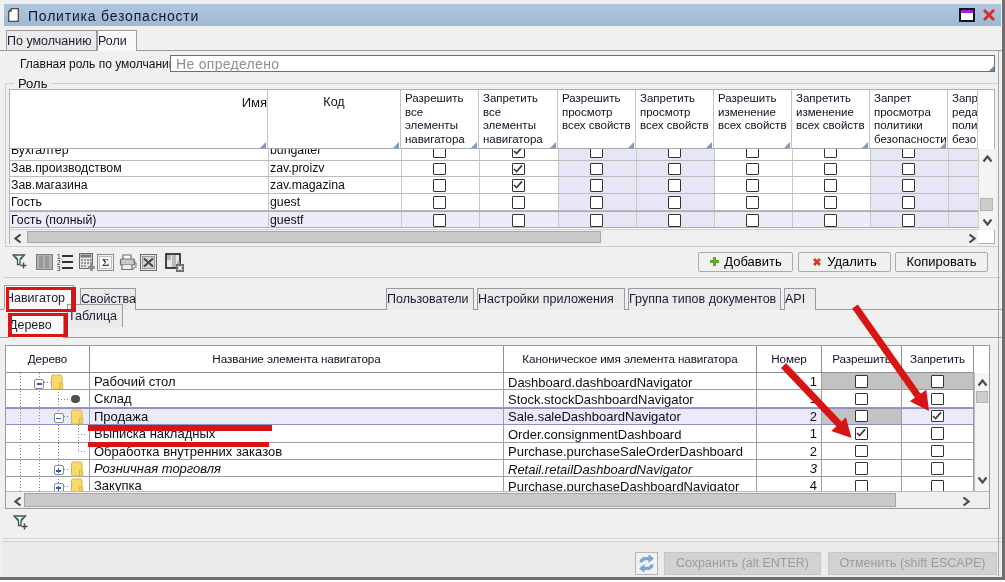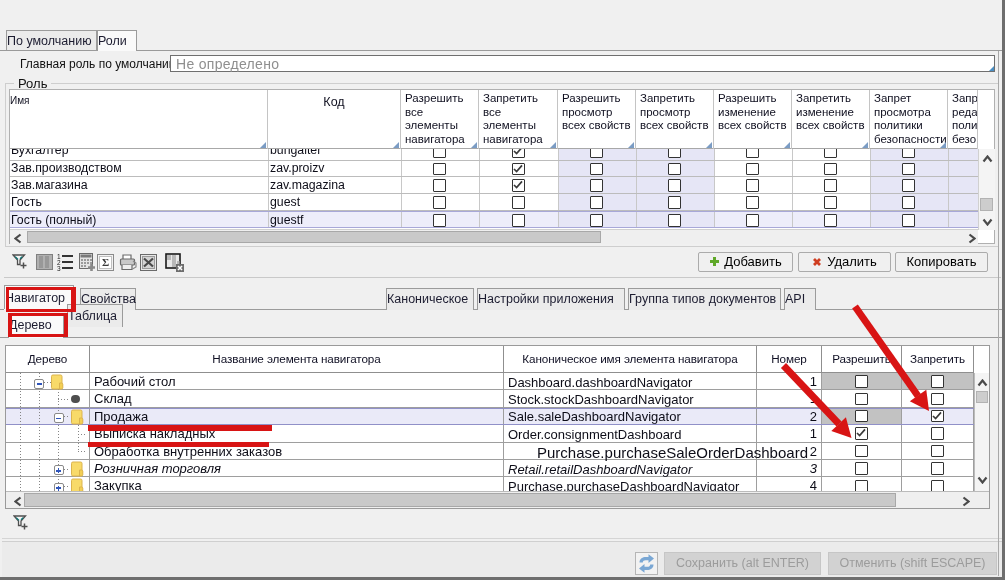--- a/index.html
+++ b/index.html
@@ -13,40 +13,55 @@
 
 .tab { position:absolute; border:1px solid #9b9b9b; border-bottom:none; background:#ebebeb; text-align:left; font-size:12.5px; color:#1c1c30; }
 .tab.active { background:#fafafa; }
 
 .sortri { position:absolute; width:0; height:0; border-left:6px solid transparent; border-bottom:6px solid #7b9cc4; }
 </style>
 </head>
 <body>
 <div id="win">
 
+<div class="abs" style="left:4px; top:4px; width:997px; height:22px; background:linear-gradient(#b0c6dd,#9fb9d3);">
+  <svg class="abs" style="left:4px; top:4px;" width="11" height="14" viewBox="0 0 11 14">
+    <path d="M3.4 0.7 L10.3 0.7 L10.3 13.3 L0.7 13.3 L0.7 3.4 Z" fill="#fff" stroke="#4d4d4d" stroke-width="1.3"></path>
+    <path d="M3.4 0.7 L3.4 3.4 L0.7 3.4 Z" fill="#999" stroke="#4d4d4d" stroke-width="0.9"></path>
+  </svg>
+  <div class="abs txt" style="left:24px; top:4px; font-size:14px; letter-spacing:0.8px; color:#14143c;">Политика безопасности</div>
+
+  <div class="abs" style="left:955px; top:4px; width:16px; height:14px; border:2px solid #151515; background:#fff;">
+    <div class="abs" style="left:0; top:0; width:12px; height:3px; background:#a21ef5;"></div>
+  </div>
+
+  <svg class="abs" style="left:979px; top:5px;" width="12" height="12" viewBox="0 0 12 12">
+    <path d="M1.8 1.8 L10.2 10.2 M10.2 1.8 L1.8 10.2" stroke="#e02828" stroke-width="2.8" stroke-linecap="round"></path>
+  </svg>
+</div>
 
 <div class="abs" style="left:0; top:50px; width:1005px; height:1px; background:#9a9a9a;"></div>
 <div class="tab" style="left:6px; top:30px; width:91px; height:20px; line-height:20px;">По умолчанию</div>
 <div class="tab active" style="left:97px; top:30px; width:40px; height:21px; line-height:20px;">Роли</div>
 <div class="abs" style="left:98px; top:50px; width:38px; height:1px; background:#fafafa;"></div>
 
 <div class="abs txt" style="left:8px; top:57px; font-size:12px; color:#111;margin-left:12px;">Главная роль по умолчанию</div>
 <div class="abs" style="left:170px; top:54.5px; width:825px; height:17.5px; background:#fff; border:1px solid #6f6f6f;">
   <div class="abs txt" style="left:5px; top:0.5px; font-size:14px; letter-spacing:0.3px; color:#8f8f8f;">Не определено</div>
   <div class="abs" style="right:0px; bottom:0px; width:0; height:0; border-left:5px solid transparent; border-bottom:5px solid #4a8fc4;"></div>
 </div>
 
 <div class="abs" style="left:5px; top:83px; width:994px; height:164px; border:1px solid #cecece;"></div>
 <div class="abs txt" style="left:14px; top:76px; font-size:13px; color:#111; background:#f0f0f0; padding:0 4px;">Роль</div>
 
 <div id="t1" class="abs" style="left:9px; top:89px; width:986px; height:155px; border:1px solid #b0b0b0; background:#fff;">
 
   <div id="t1h" class="abs" style="left:0; top:0; width:968px; height:59px; background:#fff; border-bottom:1px solid #a8a8a8;">
         <div class="abs" style="left:0px; top:0; width:258px; height:59px; border-right:1px solid #c4c4c4; overflow:hidden;">
-          <div style="text-align:left; padding-top:5px; font-size:10px; color:#101020;">Имя</div>
+          <div style="text-align:right; padding-top:5px; font-size:13px; color:#101020;">Имя</div>
           <div class="sortri" style="right:1px; bottom:1px;"></div>
         </div>
         <div class="abs" style="left:258px; top:0; width:133px; height:59px; border-right:1px solid #c4c4c4; overflow:hidden;">
           <div style="text-align:center; padding-top:5px; font-size:12.5px; color:#101020;">Код</div>
           <div class="sortri" style="right:1px; bottom:1px;"></div>
         </div>
         <div class="abs" style="left:391px; top:0; width:78px; height:59px; border-right:1px solid #c4c4c4; overflow:hidden;">
           <div style="padding:2px 0 0 4px; font-size:11.5px; line-height:13.5px; color:#101020;">Разрешить<br>все<br>элементы<br>навигатора</div>
           <div class="sortri" style="right:1px; bottom:1px;"></div>
         </div>
@@ -295,21 +310,21 @@
         <path d="M2 2 L8 8 M8 2 L2 8" stroke="#cf3d20" stroke-width="2.8"></path>
       </svg>Удалить</div>
 <div class="abs" style="left:895px; top:252px; width:93px; height:20px; background:#f0f0f0; border:1px solid #ababab; border-radius:2px; font-size:13px; text-align:center; line-height:18px;">Копировать</div>
 
 <div class="abs" style="left:4px; top:277px; width:997px; height:1px; background:#c9c9c9;"></div>
 
 <div class="abs" style="left:0; top:309px; width:1005px; height:1px; background:#9b9b9b;"></div>
 <div class="tab active" style="left:4px; top:285px; width:70px; height:25px; line-height:24px;">Навигатор</div>
 <div class="abs" style="left:4px; top:309px; width:70px; height:1px; background:#fafafa;"></div>
 <div class="tab" style="left:80px; top:288px; width:56px; height:22px; line-height:21px;">Свойства</div>
-<div class="tab" style="left:386px; top:288px; width:88px; height:22px; line-height:21px;">Каноническое</div>
+<div class="tab" style="left:386px; top:288px; width:88px; height:22px; line-height:21px;">Пользователи</div>
 <div class="tab" style="left:477px; top:288px; width:148px; height:22px; line-height:21px;">Настройки приложения</div>
 <div class="tab" style="left:628px; top:288px; width:153px; height:22px; line-height:21px;">Группа типов документов</div>
 <div class="tab" style="left:784px; top:288px; width:32px; height:22px; line-height:21px;">API</div>
 
 <div class="abs" style="left:0; top:337px; width:1005px; height:1px; background:#9b9b9b;"></div>
 <div class="tab active" style="left:8px; top:313px; width:56px; height:24px; line-height:23px;">Дерево</div>
 <div class="abs" style="left:9px; top:337px; width:54px; height:1px; background:#fafafa;"></div>
 <div class="tab" style="left:67px; top:304px; width:56px; height:23px; line-height:22px;">Таблица</div>
 
 <div id="t2" class="abs" style="left:5px; top:345px; width:985px; height:164px; border:1px solid #9a9a9a; background:#fff;">
@@ -392,21 +407,21 @@
         </div>
         <div class="abs" style="left:0; top:69.6px; width:968px; height:17.4px; ">
           <div class="abs" style="left:83px; top:0; width:1px; height:17.4px; background:#9e9e9e;"></div>
           <div class="abs" style="left:497px; top:0; width:1px; height:17.4px; background:#9e9e9e;"></div>
           <div class="abs" style="left:750px; top:0; width:1px; height:17.4px; background:#9e9e9e;"></div>
           <div class="abs" style="left:815px; top:0; width:1px; height:17.4px; background:#9e9e9e;"></div>
           <div class="abs" style="left:895px; top:0; width:1px; height:17.4px; background:#9e9e9e;"></div>
           <div class="abs" style="left:967px; top:0; width:1px; height:17.4px; background:#9e9e9e;"></div>
           <div class="abs" style="left:0; bottom:0; width:968px; height:1px; background:#9e9e9e;"></div>
           <div class="abs txt" style="left:88px; top:1px; font-size:13px; color:#0d0d18;">Обработка внутренних заказов</div>
-          <div class="abs txt" style="left:502px; top:1.5px; font-size:15px; color:#0d0d18;margin-left:29px;">Purchase.purchaseSaleOrderDashboard</div>
+          <div class="abs txt" style="left:502px; top:1.5px; font-size:13px; color:#0d0d18;">Purchase.purchaseSaleOrderDashboard</div>
           <div class="abs txt" style="left:751px; top:1px; width:60px; text-align:right; font-size:13px; color:#0d0d18;">2</div>
           <div class="cb" style="left:849px; top:2.2px;"></div>
           <div class="cb" style="left:925px; top:2.2px;"></div>
         </div>
         <div class="abs" style="left:0; top:87.0px; width:980px; height:17.4px;font-style:italic; ">
           <div class="abs" style="left:83px; top:0; width:1px; height:17.4px; background:#9e9e9e;"></div>
           <div class="abs" style="left:497px; top:0; width:1px; height:17.4px; background:#9e9e9e;"></div>
           <div class="abs" style="left:750px; top:0; width:1px; height:17.4px; background:#9e9e9e;"></div>
           <div class="abs" style="left:815px; top:0; width:1px; height:17.4px; background:#9e9e9e;"></div>
           <div class="abs" style="left:895px; top:0; width:1px; height:17.4px; background:#9e9e9e;"></div>

